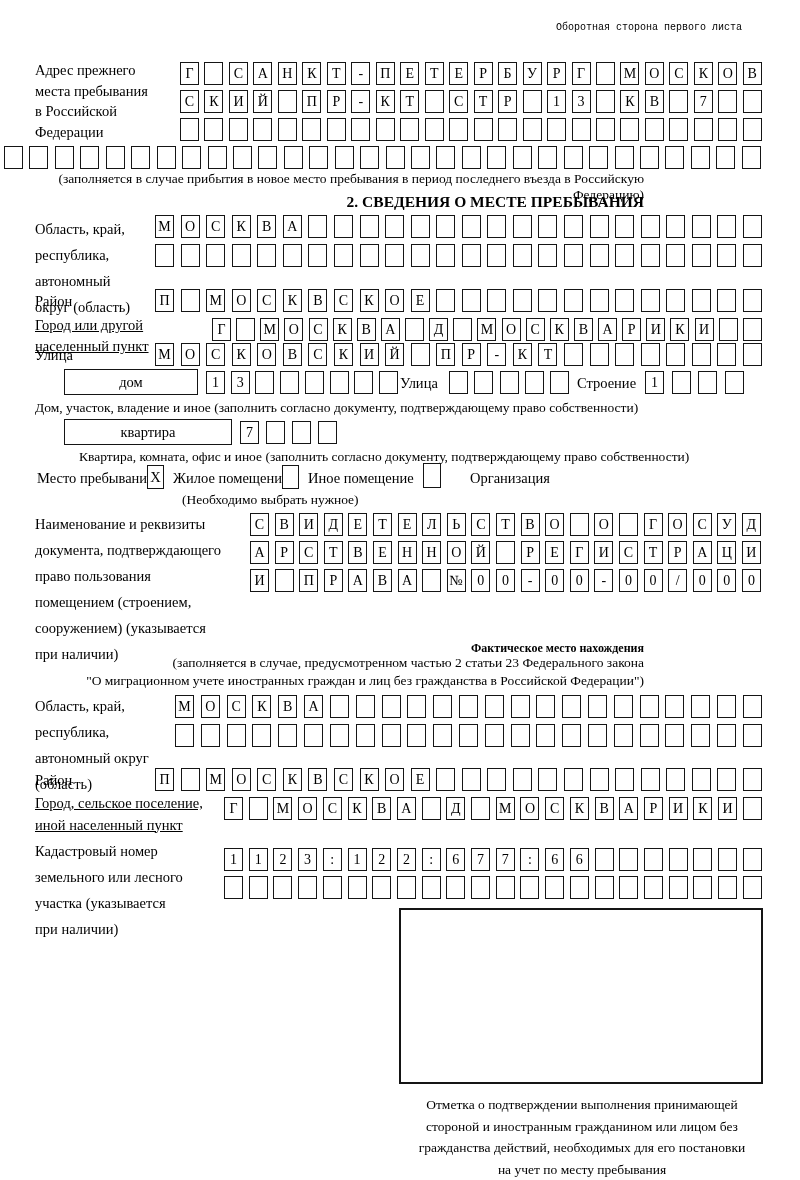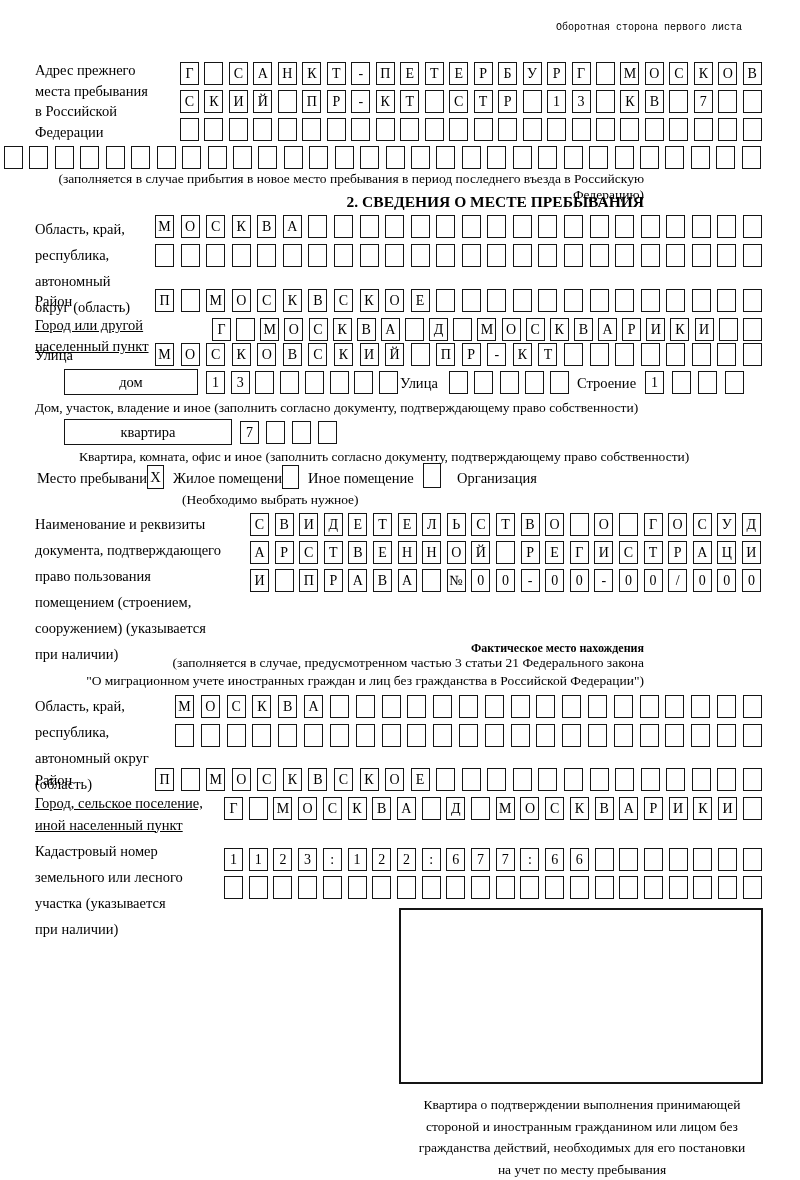--- a/index.html
+++ b/index.html
@@ -323,21 +323,21 @@
       <span class="cell"></span>
     </div>
   <div class="abs cap" style="left:35px;top:449px;margin-left:44px;">Квартира, комната, офис и иное (заполнить согласно документу, подтверждающему право собственности)</div>
 
   <div class="abs lbl" style="left:37px;top:468px;">Место пребывания:</div>
   <div class="abs chk" style="left:147px;top:465px;width:17px;height:24px;">X</div>
   <div class="abs lbl" style="left:173px;top:468px;">Жилое помещение</div>
   <div class="abs chk" style="left:282px;top:465px;width:17px;height:24px;"></div>
   <div class="abs lbl" style="left:308px;top:468px;">Иное помещение</div>
   <div class="abs chk" style="left:423px;top:463px;width:18px;height:25px;"></div>
-  <div class="abs lbl" style="left:457px;top:468px;">Организация</div>
+  <div class="abs lbl" style="left:470px;top:468px;">Организация</div>
   <div class="abs cap" style="left:182px;top:492px;font-family:Liberation Serif, serif;">(Необходимо выбрать нужное)</div>
 
   <div class="abs lbl lh22" style="left:35px;top:511px;">Наименование и реквизиты
 документа, подтверждающего
 право пользования
 помещением (строением,
 сооружением) (указывается
 при наличии)</div>
   <div class="abs grid" style="left:250px;top:513px;width:511px;">
       <span class="cell">С</span>
@@ -403,21 +403,21 @@
       <span class="cell">-</span>
       <span class="cell">0</span>
       <span class="cell">0</span>
       <span class="cell">/</span>
       <span class="cell">0</span>
       <span class="cell">0</span>
       <span class="cell">0</span>
     </div>
 
   <div class="abs center bold" style="top:641px;font-size:12px;">Фактическое место нахождения</div>
-  <div class="abs cap center" style="top:655px;">(заполняется в случае, предусмотренном частью 3 статьи 21 Федерального закона</div>
+  <div class="abs cap center" style="top:655px;">(заполняется в случае, предусмотренном частью 2 статьи 23 Федерального закона</div>
   <div class="abs cap center" style="top:673px;">"О миграционном учете иностранных граждан и лиц без гражданства в Российской Федерации")</div>
 
   <div class="abs lbl lh22" style="left:35px;top:693px;">Область, край,
 республика,
 автономный округ
 (область)</div>
   <div class="abs grid" style="left:175px;top:695px;width:587px;">
       <span class="cell">М</span>
       <span class="cell">О</span>
       <span class="cell">С</span>
@@ -570,18 +570,18 @@
       <span class="cell"></span>
       <span class="cell"></span>
       <span class="cell"></span>
       <span class="cell"></span>
       <span class="cell"></span>
       <span class="cell"></span>
       <span class="cell"></span>
     </div>
 
   <div class="abs stamp" style="left:399px;top:908px;width:364px;height:176px;"></div>
-  <div class="abs cap" style="left:368px;top:1094px;width:428px;text-align:center;line-height:21.5px;white-space:pre-line;">Квартира о подтверждении выполнения принимающей
+  <div class="abs cap" style="left:368px;top:1094px;width:428px;text-align:center;line-height:21.5px;white-space:pre-line;">Отметка о подтверждении выполнения принимающей
 стороной и иностранным гражданином или лицом без
 гражданства действий, необходимых для его постановки
 на учет по месту пребывания</div>
 
 </div>
 
 </body></html>

